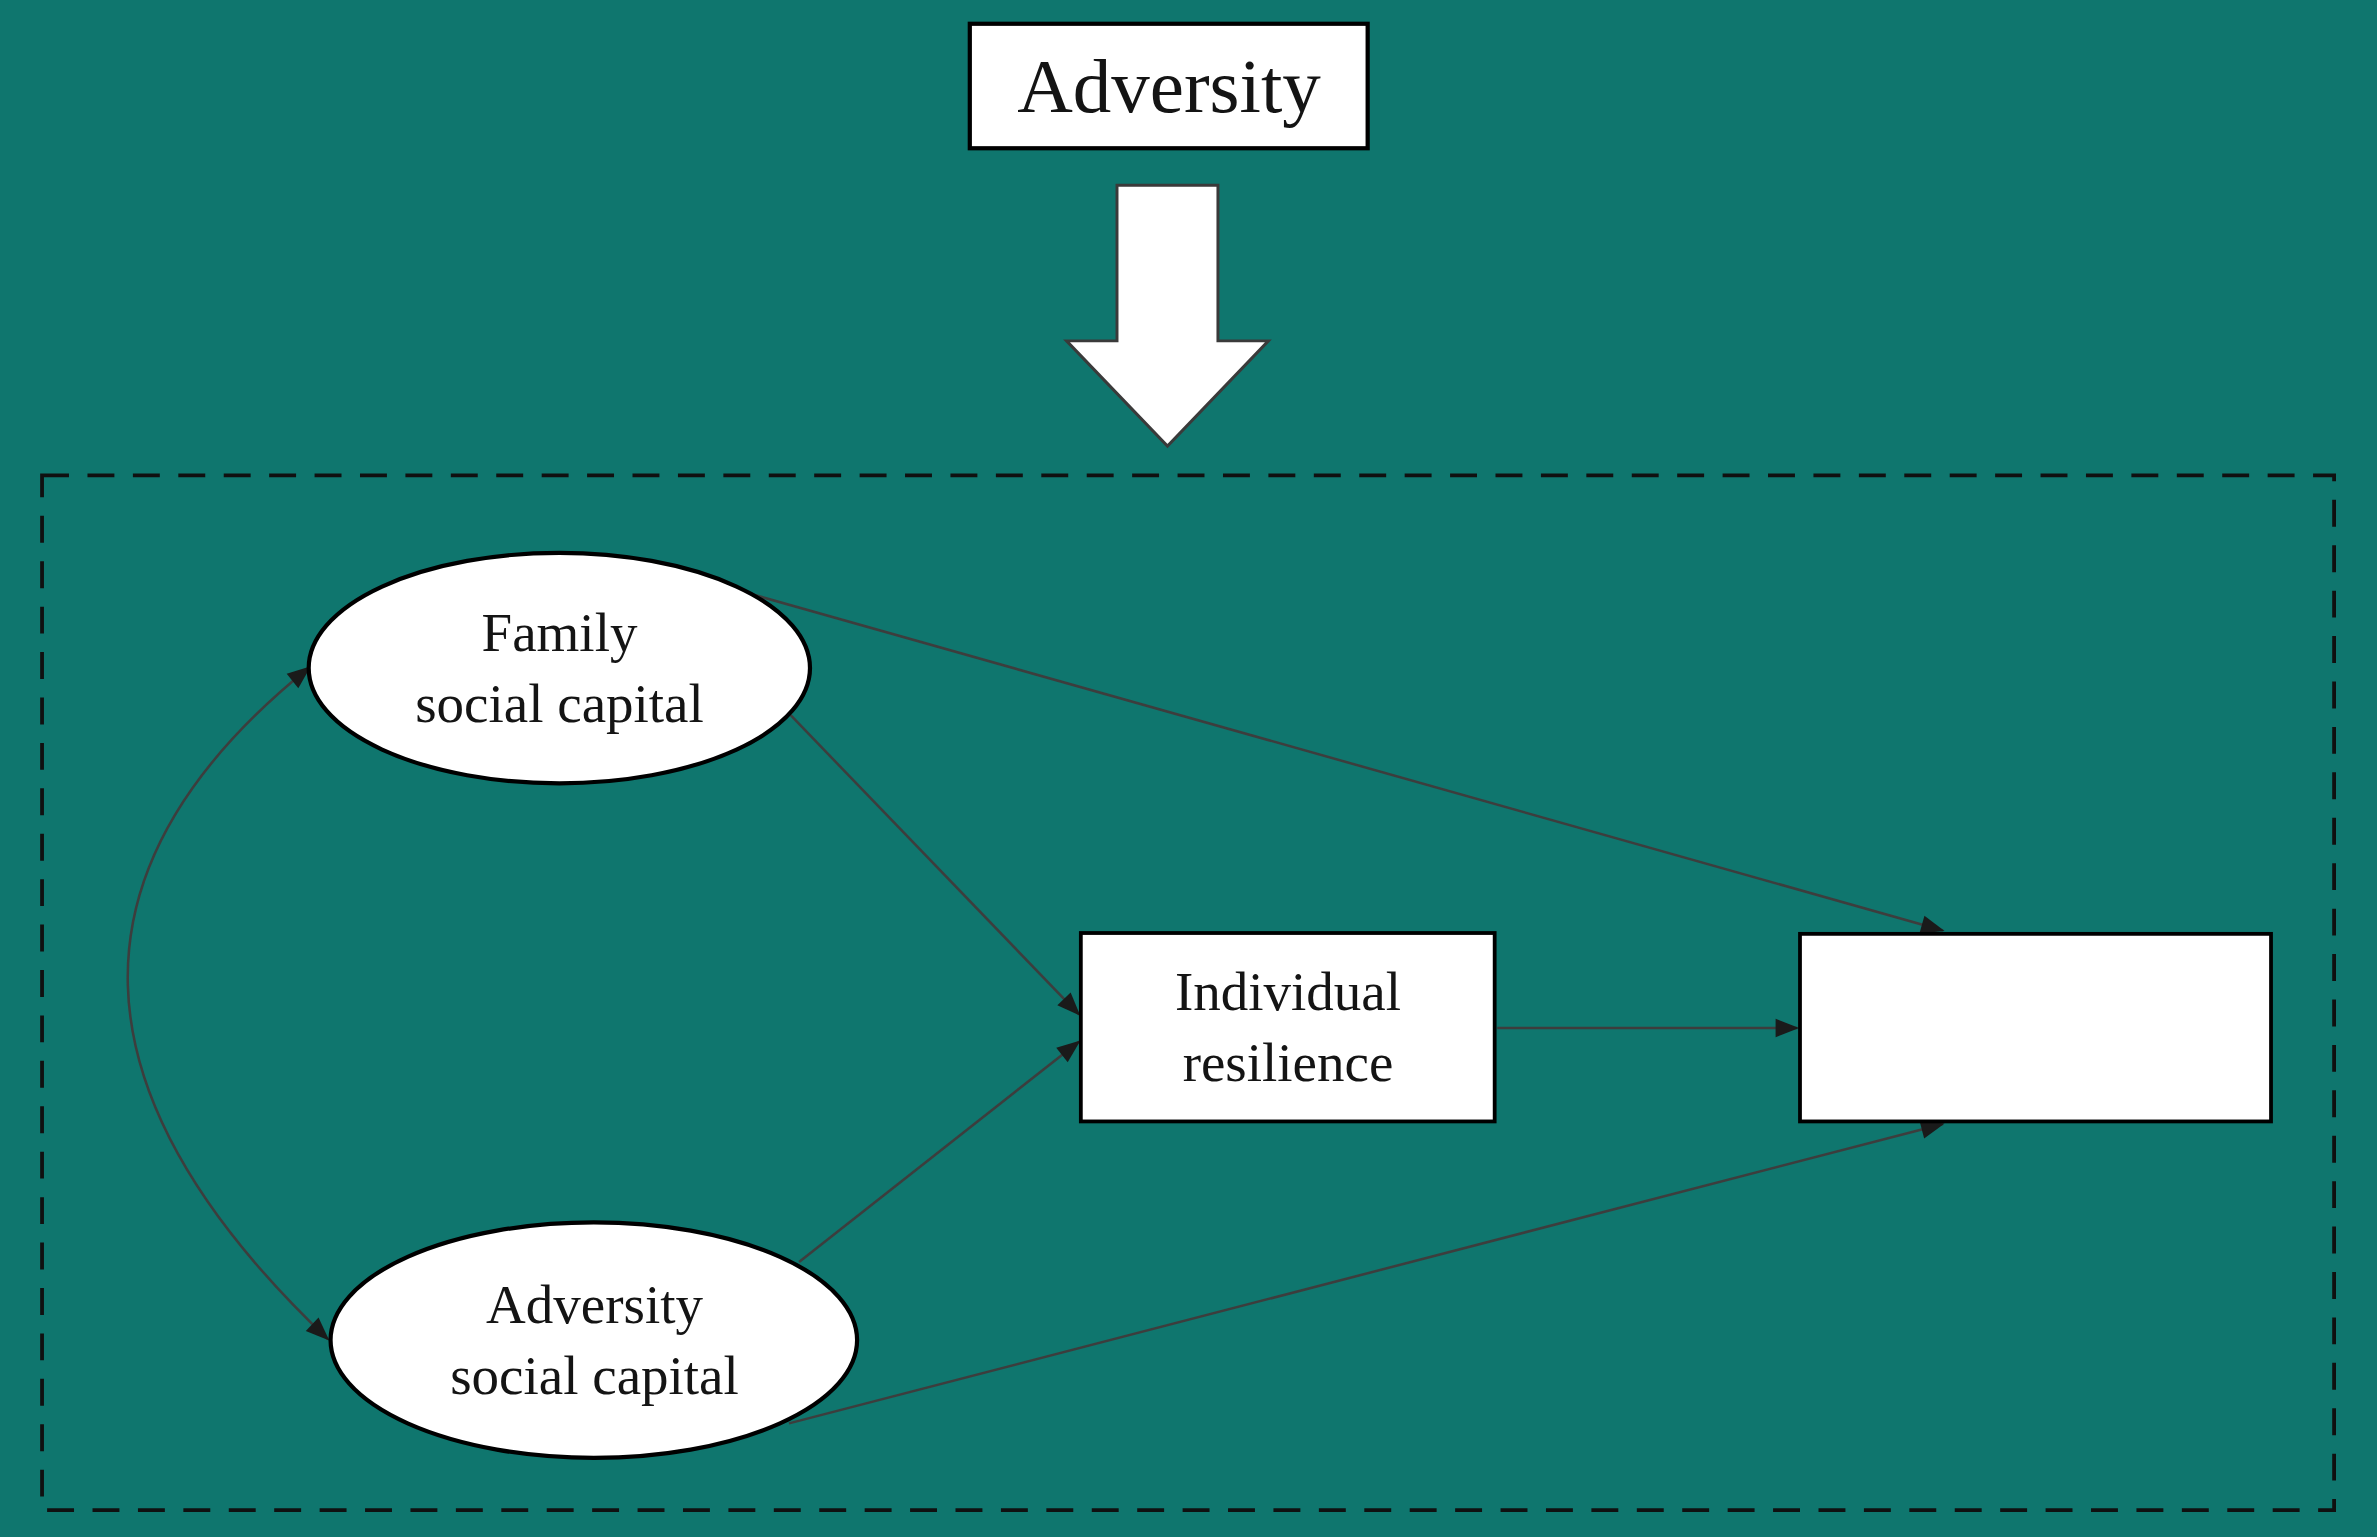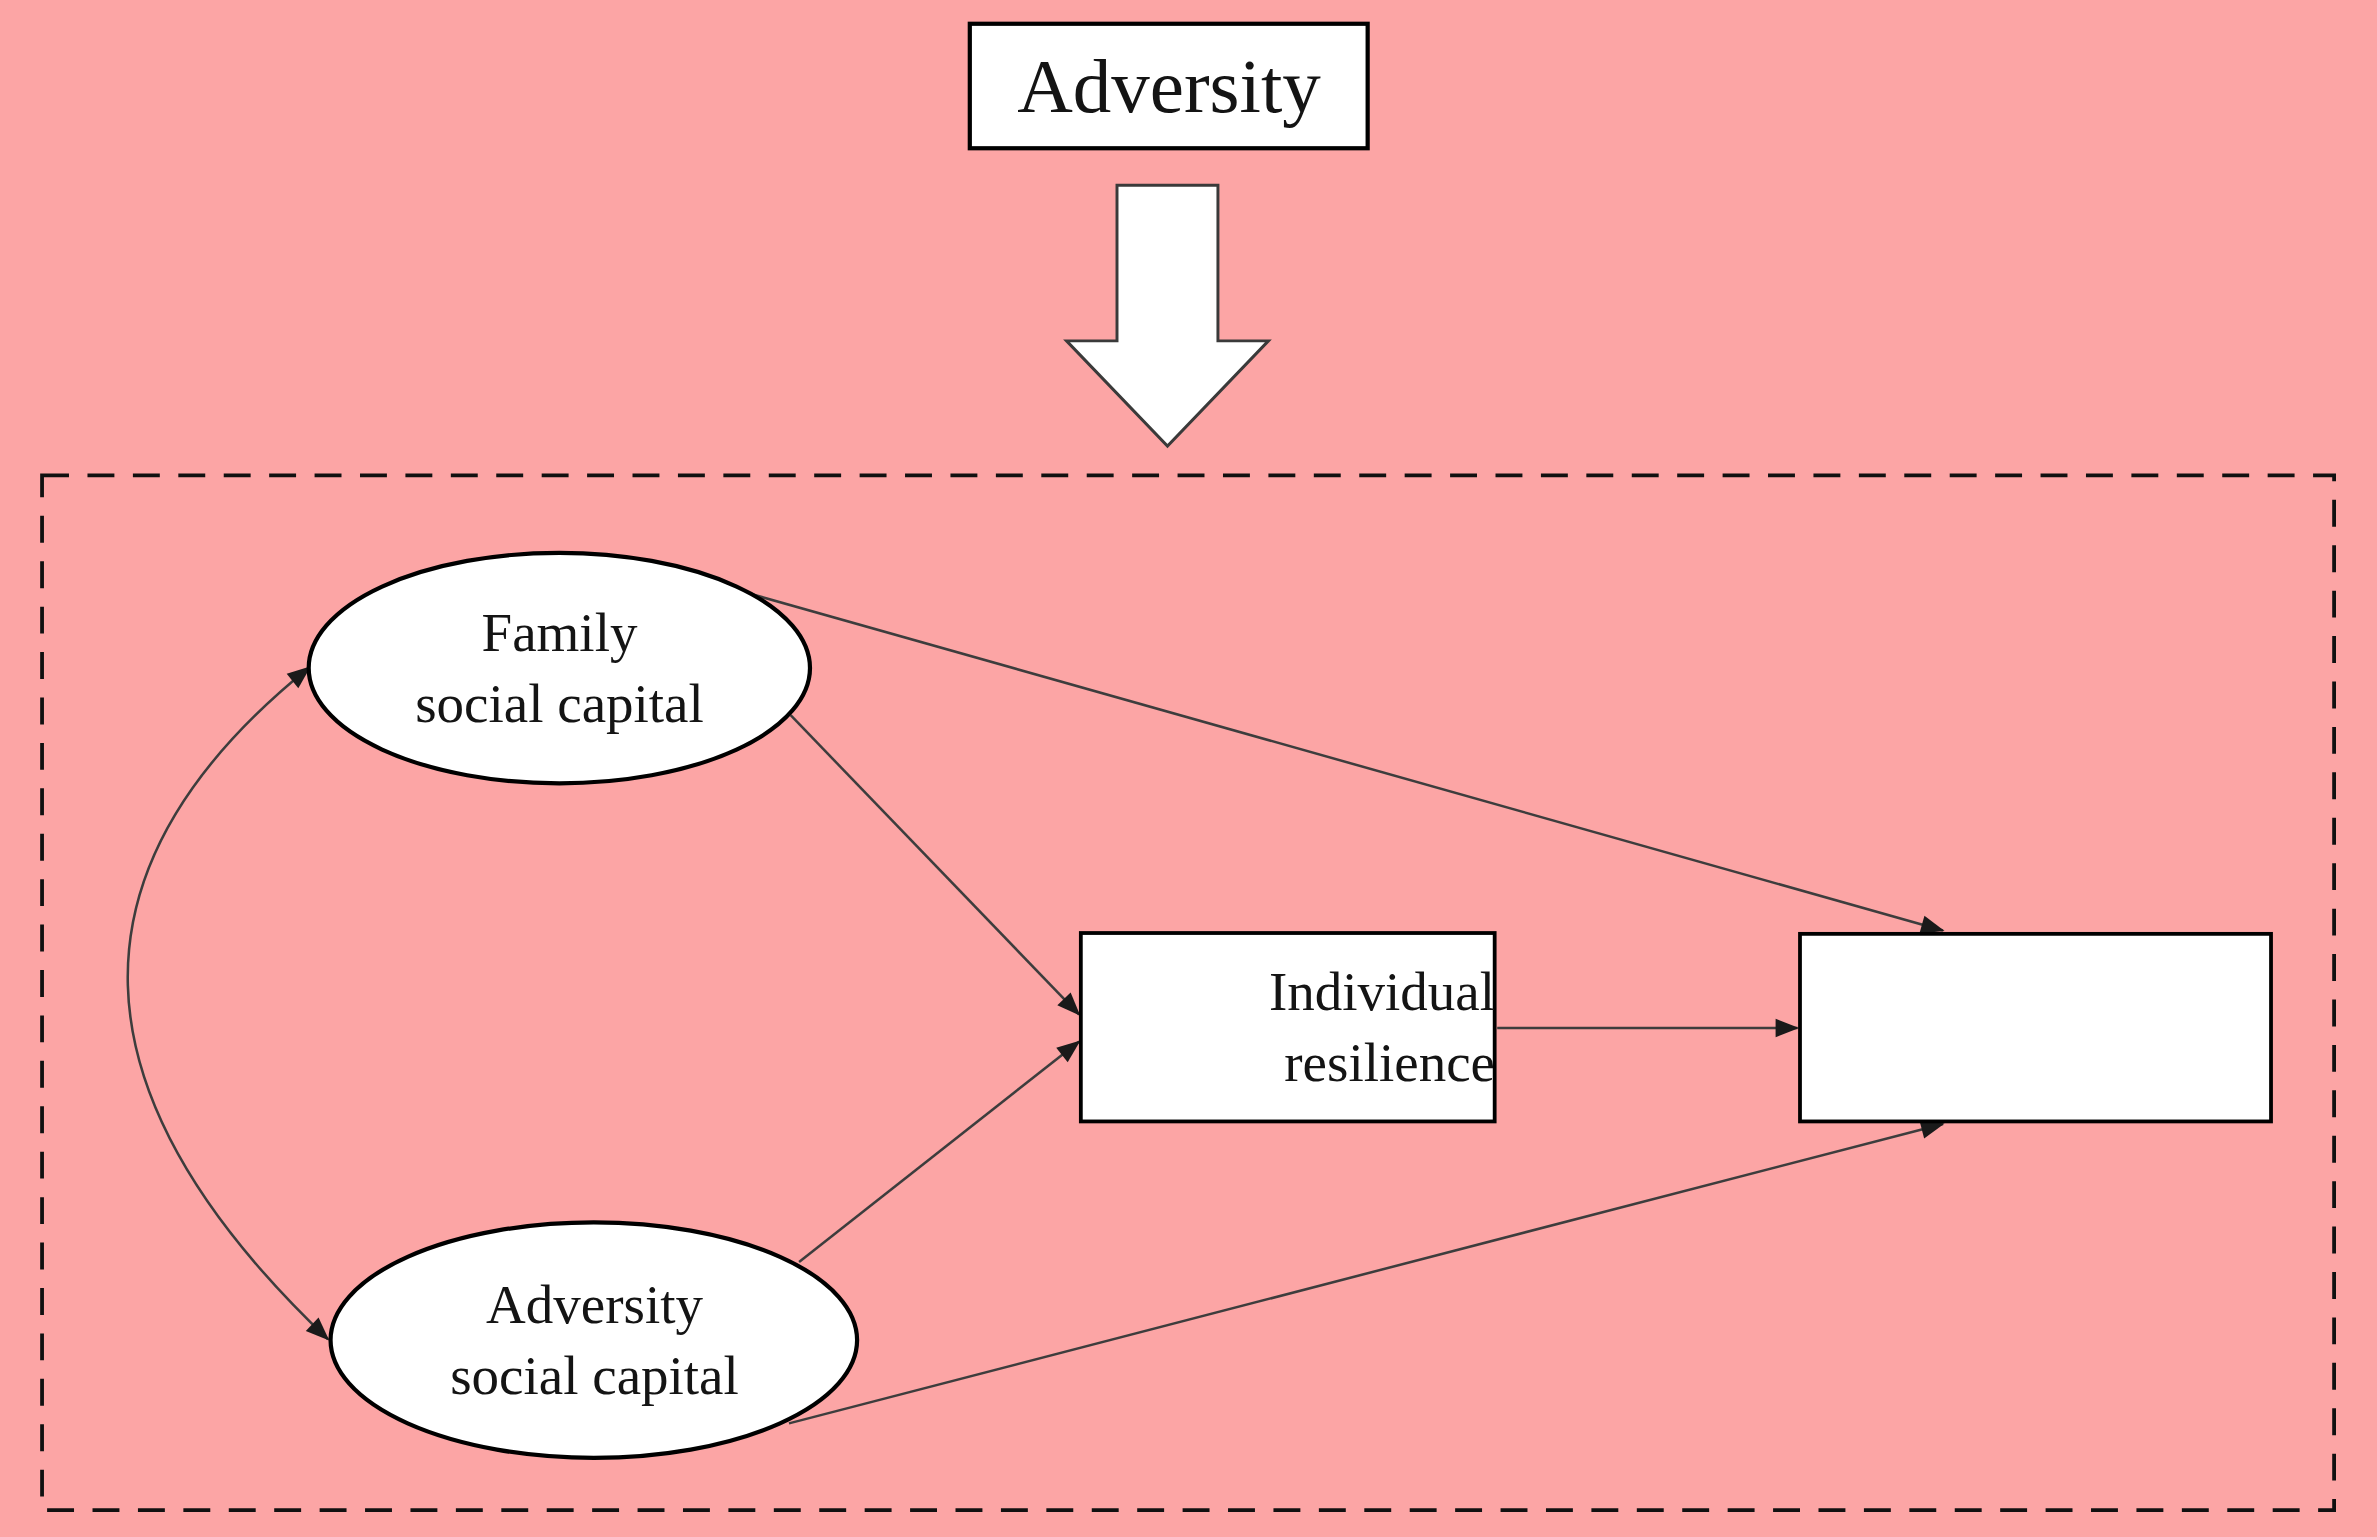--- a/index.html
+++ b/index.html
@@ -1,20 +1,20 @@
 <!DOCTYPE html>
 <html style="font-size:13.5px"><head>
 <meta charset="utf-8">
 <style>
   html,body{margin:0;padding:0;background:#ffffff;}
   .canvas{
     position:relative;
     width:2377px;
     height:1538px;
-    background:#fca5a5;
+    background:#0f766e;
     font-family:"Liberation Serif", "DejaVu Serif", serif;
     overflow:hidden;
   }
   .layer{position:absolute;left:0;top:0;width:2377px;height:1538px;}
   .node-label{
     position:absolute;
     display:flex;
     flex-direction:column;
     align-items:center;
     justify-content:center;
@@ -34,21 +34,21 @@
     color:#141414;
     font-size:77px;
     line-height:84px;
     white-space:nowrap;
     pointer-events:none;
   }
   
   #lbl-adversity{left:970px;top:23.6px;width:398px;height:125px;}
   #lbl-family{left:307px;top:553px;width:505px;height:230px;}
   #lbl-community{left:331px;top:1222px;width:527px;height:236px;}
-  #lbl-individual{left:1081px;top:933px;width:414px;height:188px;align-items:flex-end;}
+  #lbl-individual{left:1081px;top:933px;width:414px;height:188px;}
   #lbl-psychosocial{left:1800px;top:934px;width:471px;height:188px;}
 </style>
 </head>
 <body>
 
 <div class="canvas">
 
   <svg class="layer" viewBox="0 0 2826 1828" xmlns="http://www.w3.org/2000/svg">
     <defs>
       <marker id="ah" markerUnits="userSpaceOnUse" markerWidth="30" markerHeight="26" viewBox="0 0 30 26" refX="27" refY="13" orient="auto">

